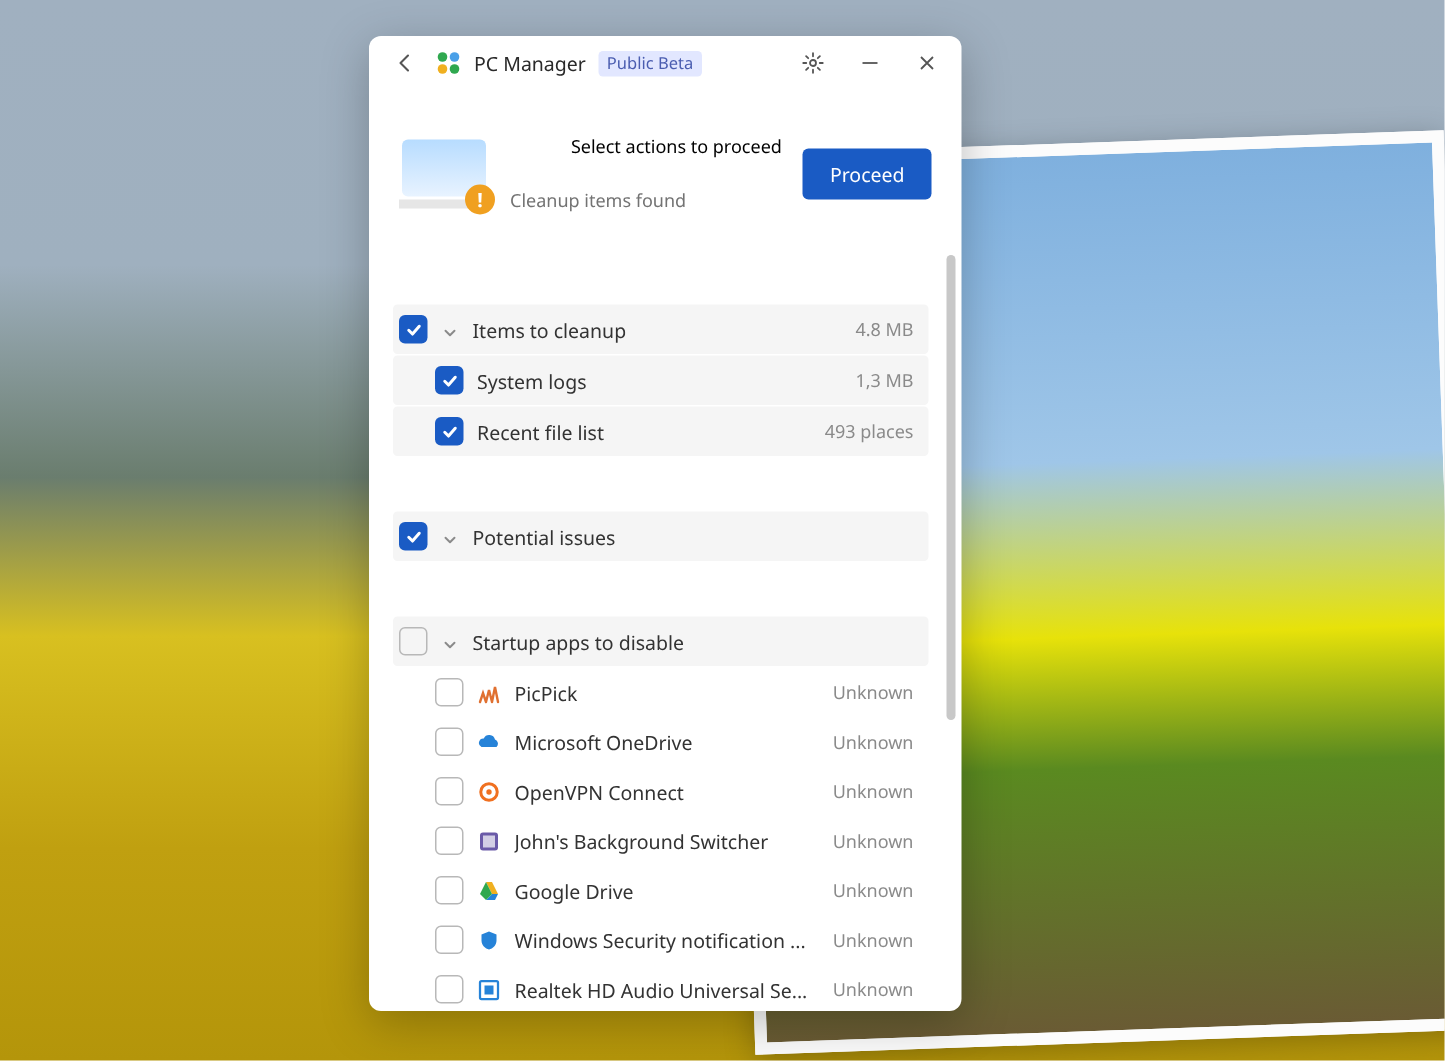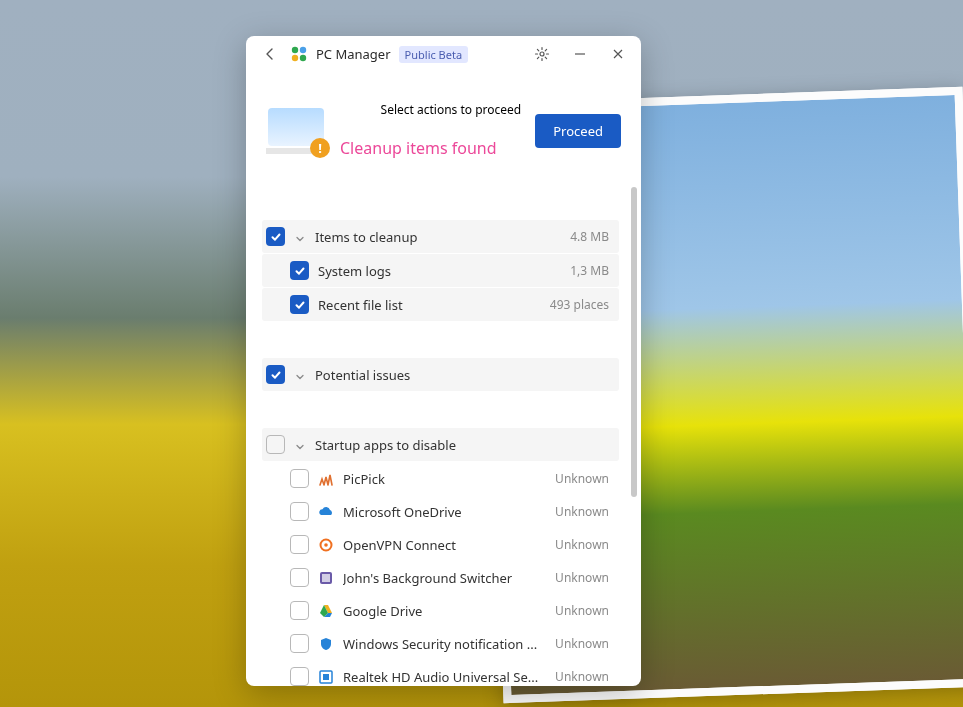--- a/index.html
+++ b/index.html
@@ -7,41 +7,41 @@
     width: 963px; height: 707px; overflow: hidden; position: relative;
     background: linear-gradient(180deg,#a0b0c0 0%,#9fb0bf 25%,#6a7d6e 45%,#d8c020 60%,#c0a010 80%,#b4950a 100%);
   }
   .bg-photo {
     position: absolute; top: 95px; right: -10px; width: 480px; height: 600px;
     background: #fff; border: 8px solid #fcfcfc; box-shadow: 0 4px 20px rgba(0,0,0,0.25);
     transform: rotate(-2deg);
     background-image: linear-gradient(180deg,#7fb0de 0%,#9fc6e8 35%,#e7e20a 55%,#5a8a20 70%,#6a5b34 100%);
   }
   .app-window {
-    position: absolute; top: 36px; left: 246px; width: 395px; height: 650px;
+    position: absolute; top: 24px; left: 246px; width: 395px; height: 650px;
     background: #ffffff; border-radius: 8px; box-shadow: 0 8px 32px rgba(0,0,0,0.25);
     display: flex; flex-direction: column;
   }
   .titlebar {
     display: flex; align-items: center; padding: 6px 8px 6px 12px; gap: 8px;
   }
   .back-btn { width: 24px; height: 24px; display:flex;align-items:center;justify-content:center;color:#555;cursor:pointer;}
   .logo { width: 18px; height: 18px; }
   .app-name { font-size: 13px; color: #2a2a2a; }
   .badge { font-size: 11px; background:#e2e7ff;color:#4a5db0;padding:1px 6px;border-radius:3px;}
   .title-spacer { flex: 1; }
   .win-btn { width:30px;height:24px;display:flex;align-items:center;justify-content:center;color:#555;cursor:pointer;}
   .header-section { display:flex;align-items:center;gap:14px;padding:30px 20px 24px 20px;}
   .pc-art { width:60px;height:46px;position:relative;flex-shrink:0;}
   .pc-art .screen{width:56px;height:38px;border-radius:4px;background:linear-gradient(180deg,#b7dcff,#e8f3ff);position:absolute;top:0;left:2px;}
   .pc-art .base{width:60px;height:6px;background:#e6e6e6;position:absolute;bottom:0;left:0;}
   .pc-art .warn{width:20px;height:20px;border-radius:50%;background:#f0a020;position:absolute;right:-4px;bottom:-4px;display:flex;align-items:center;justify-content:center;color:#fff;font-weight:bold;font-size:13px;}
   .header-text { flex:1; }
   .header-title { font-size:12px;color:#000000;line-height:1.25;text-align:right;}
-  .header-sub { font-size:16px;color:#ec4899;margin-top:20px;}
+  .header-sub { font-size:12px;color:#737373;margin-top:20px;}
   .proceed-btn { background:#1a5bc4;color:#fff;border:none;padding:8px 18px;border-radius:4px;font-size:13px;cursor:pointer;}
   .list-wrap { flex:1; overflow:hidden;position:relative;padding:0 12px 0 16px;}
   .scroll-area { height:100%; overflow-y:auto; padding-right:10px;}
   .scrollbar{position:absolute;right:4px;top:4px;width:6px;height:310px;background:#c8c8c8;border-radius:3px;}
   .row { display:flex;align-items:center;gap:9px;padding:7px 10px 7px 4px;font-size:13px;color:#333;border-radius:3px;}
   .row.group { background:#f5f5f5;margin-bottom:1px;margin-top:37px;}
   .row.sub { background:#f5f5f5;margin-bottom:1px;padding-left:28px;}
   .row.trans { background:transparent;padding-left:28px;}
   .row .meta { margin-left:auto;font-size:12px;color:#8a8a8a;white-space:nowrap;}
   .cbx { width:19px;height:19px;border-radius:4px;flex-shrink:0;display:flex;align-items:center;justify-content:center;cursor:pointer;}

